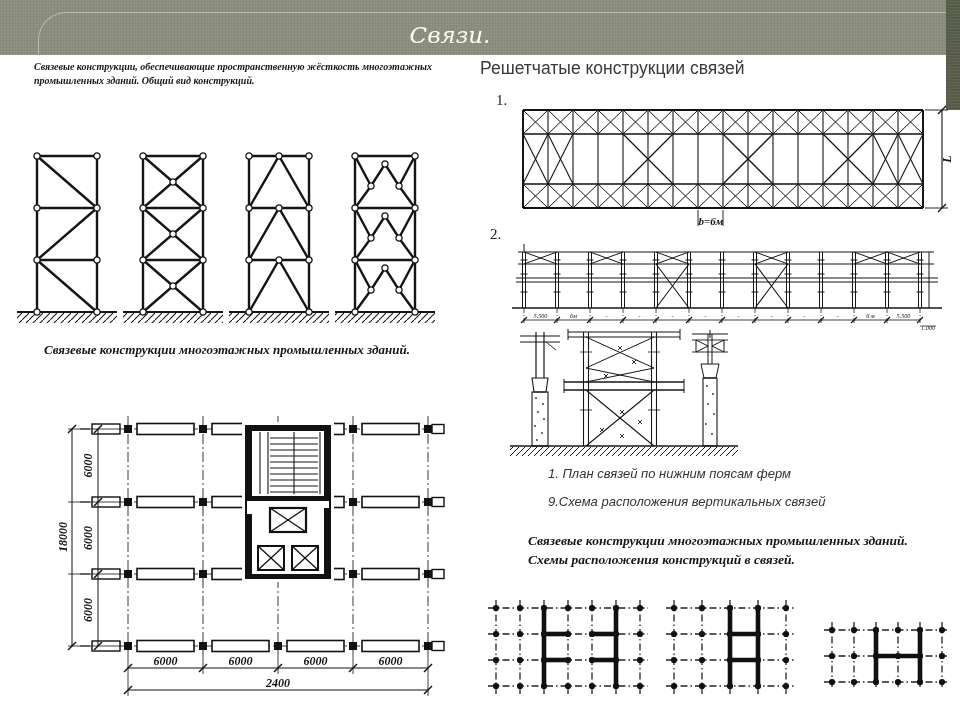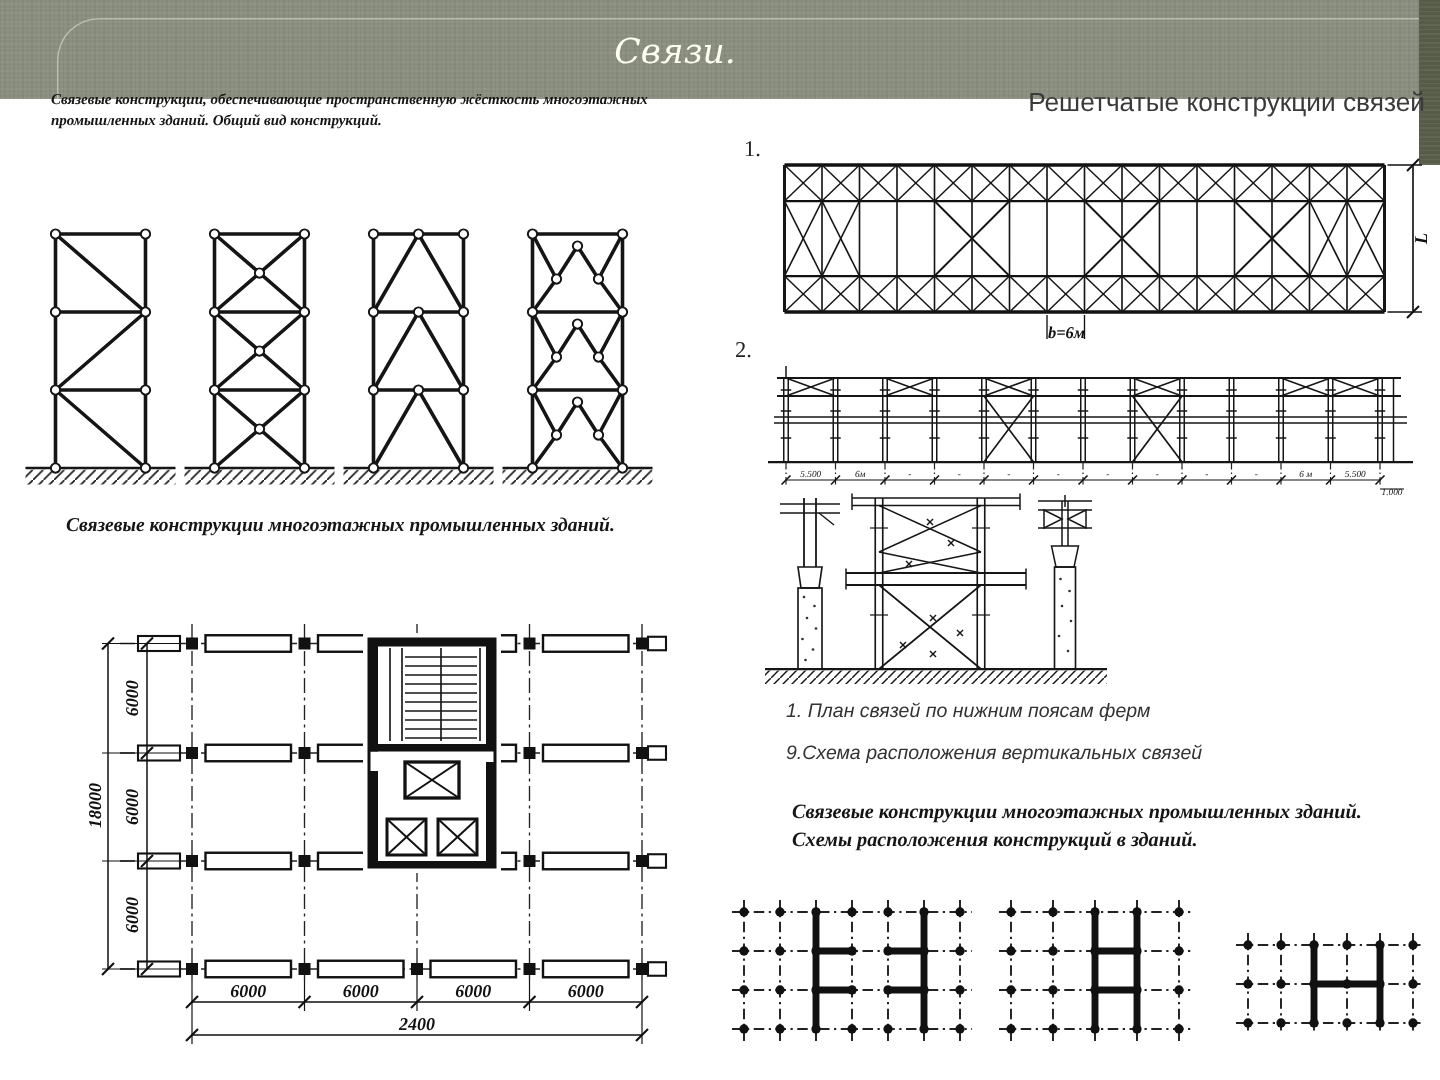--- a/index.html
+++ b/index.html
@@ -1,37 +1,37 @@
 <!DOCTYPE html>
 <html><head>
 <meta charset="utf-8">
 <style>
   html,body{margin:0;padding:0;width:960px;height:720px;background:#fff;}
   #slide{position:relative;width:960px;height:720px;background:#fff;overflow:hidden;
          font-family:"Liberation Sans",sans-serif;}
   .abs{position:absolute;}
   
-  .header{left:0;top:0;width:960px;height:66px;background:#8b8f7f;overflow:hidden;
+  .header{left:0;top:0;width:960px;height:55px;background:#8b8f7f;overflow:hidden;
     background-image:
       repeating-linear-gradient(0deg, rgba(255,255,255,.05) 0 1px, rgba(0,0,0,0) 1px 3px),
       repeating-linear-gradient(90deg, rgba(0,0,0,.05) 0 1px, rgba(0,0,0,0) 1px 3px);}
   .header-curve{position:absolute;left:38px;top:12px;width:930px;height:90px;
     border-top:1.5px solid rgba(233,235,221,.5);border-left:1.5px solid rgba(233,235,221,.5);
     border-top-left-radius:28px;}
   .header-title{position:absolute;left:0;top:22px;width:900px;text-align:center;
     font-family:"DejaVu Serif",serif;font-style:italic;font-size:23px;color:#fdfdf2;}
   .corner-strip{right:0;top:0;width:14px;height:110px;background:#575c49;
     background-image:repeating-linear-gradient(0deg, rgba(255,255,255,.06) 0 1px, rgba(0,0,0,0) 1px 3px);}
   
   .serifbi{font-family:"Liberation Serif",serif;font-weight:bold;font-style:italic;color:#151515;}
   .intro{left:34px;top:60px;width:446px;font-size:10px;line-height:1.42;}
   .frames-caption{left:44px;top:342px;width:420px;font-size:13px;}
-  .r-title{left:480px;top:58px;width:470px;text-align:right;font-size:17.5px;color:#3a3a3a;}
+  .r-title{left:480px;top:58px;width:470px;text-align:left;font-size:17.5px;color:#3a3a3a;}
   .item-no{font-family:"Liberation Serif",serif;font-size:15px;color:#222;}
-  .r-cap{font-style:italic;font-size:13px;color:#333;}
+  .r-cap{font-style:italic;font-size:13px;color:#333;margin-left:24px;}
   .r-summary{left:528px;top:532px;width:430px;font-size:13.5px;line-height:1.4;}
   svg{display:block;}
   svg line, svg polyline, svg path, svg rect, svg circle, svg polygon{vector-effect:none;}
   .dd{stroke:#222;stroke-width:1.3;stroke-dasharray:7 3 1.5 3;fill:none;}
   .thick{stroke:#111;stroke-width:4.6;stroke-linecap:square;fill:none;}
   .dimtxt{font-family:"Liberation Serif",serif;font-weight:bold;font-style:italic;fill:#111;}
 </style>
 </head>
 <body>
 
@@ -628,21 +628,21 @@
 
     <line x1="8" y1="126" x2="236" y2="126" stroke="#161616" stroke-width="1.5"></line>
     <rect x="8" y="127" width="228" height="9" fill="url(#hatD)"></rect>
   </svg>
 
   <div class="abs r-cap" style="left:524px;top:466px">1. План связей по нижним поясам ферм</div>
   <div class="abs r-cap" style="left:524px;top:494px">9.Схема расположения вертикальных связей</div>
 
   <div class="abs serifbi r-summary">
     <div>Связевые конструкции многоэтажных промышленных зданий.</div>
-    <div>Схемы расположения конструкций в зданий.</div>
+    <div>Схемы расположения конструкций в связей.</div>
   </div>
 
   <svg class="abs" style="left:482px;top:594px" width="468" height="112" viewBox="0 0 468 112">
     <defs>
         <circle id="g-dot" r="3.1" fill="#111"></circle>
       </defs>
 
     <g class="dd">
       <line x1="6" y1="14" x2="166" y2="14"></line>
         <line x1="6" y1="40" x2="166" y2="40"></line>

